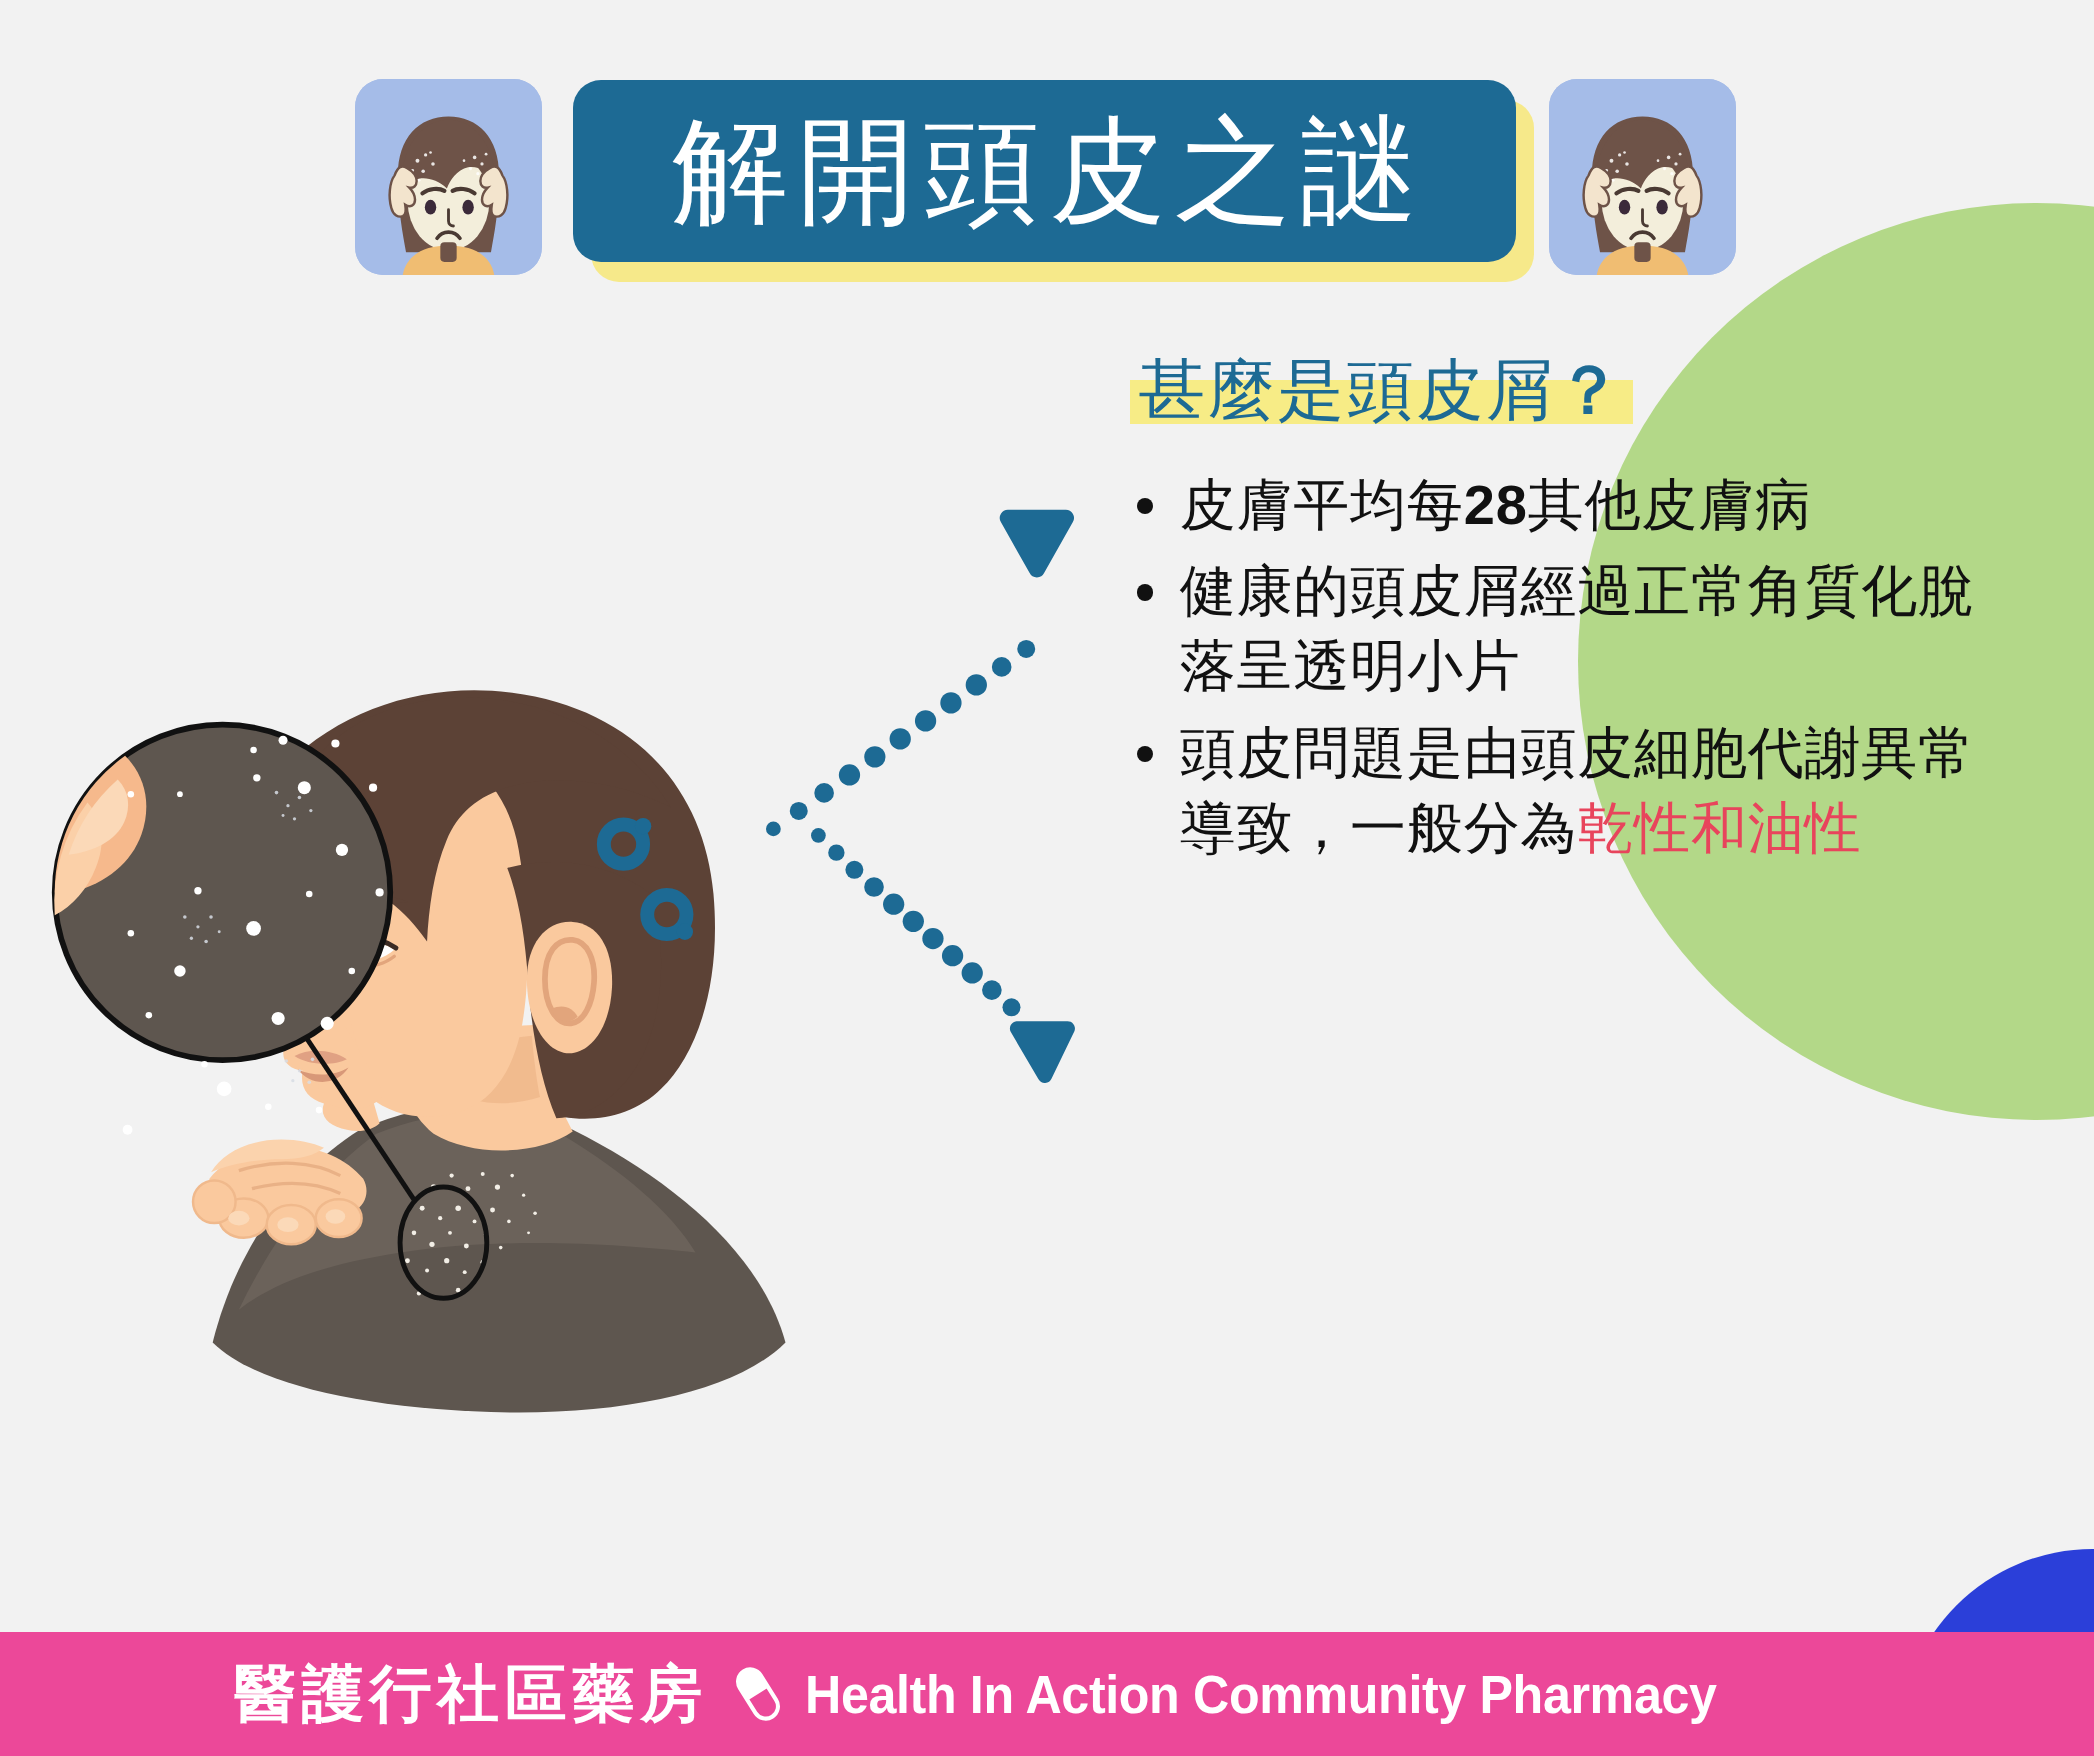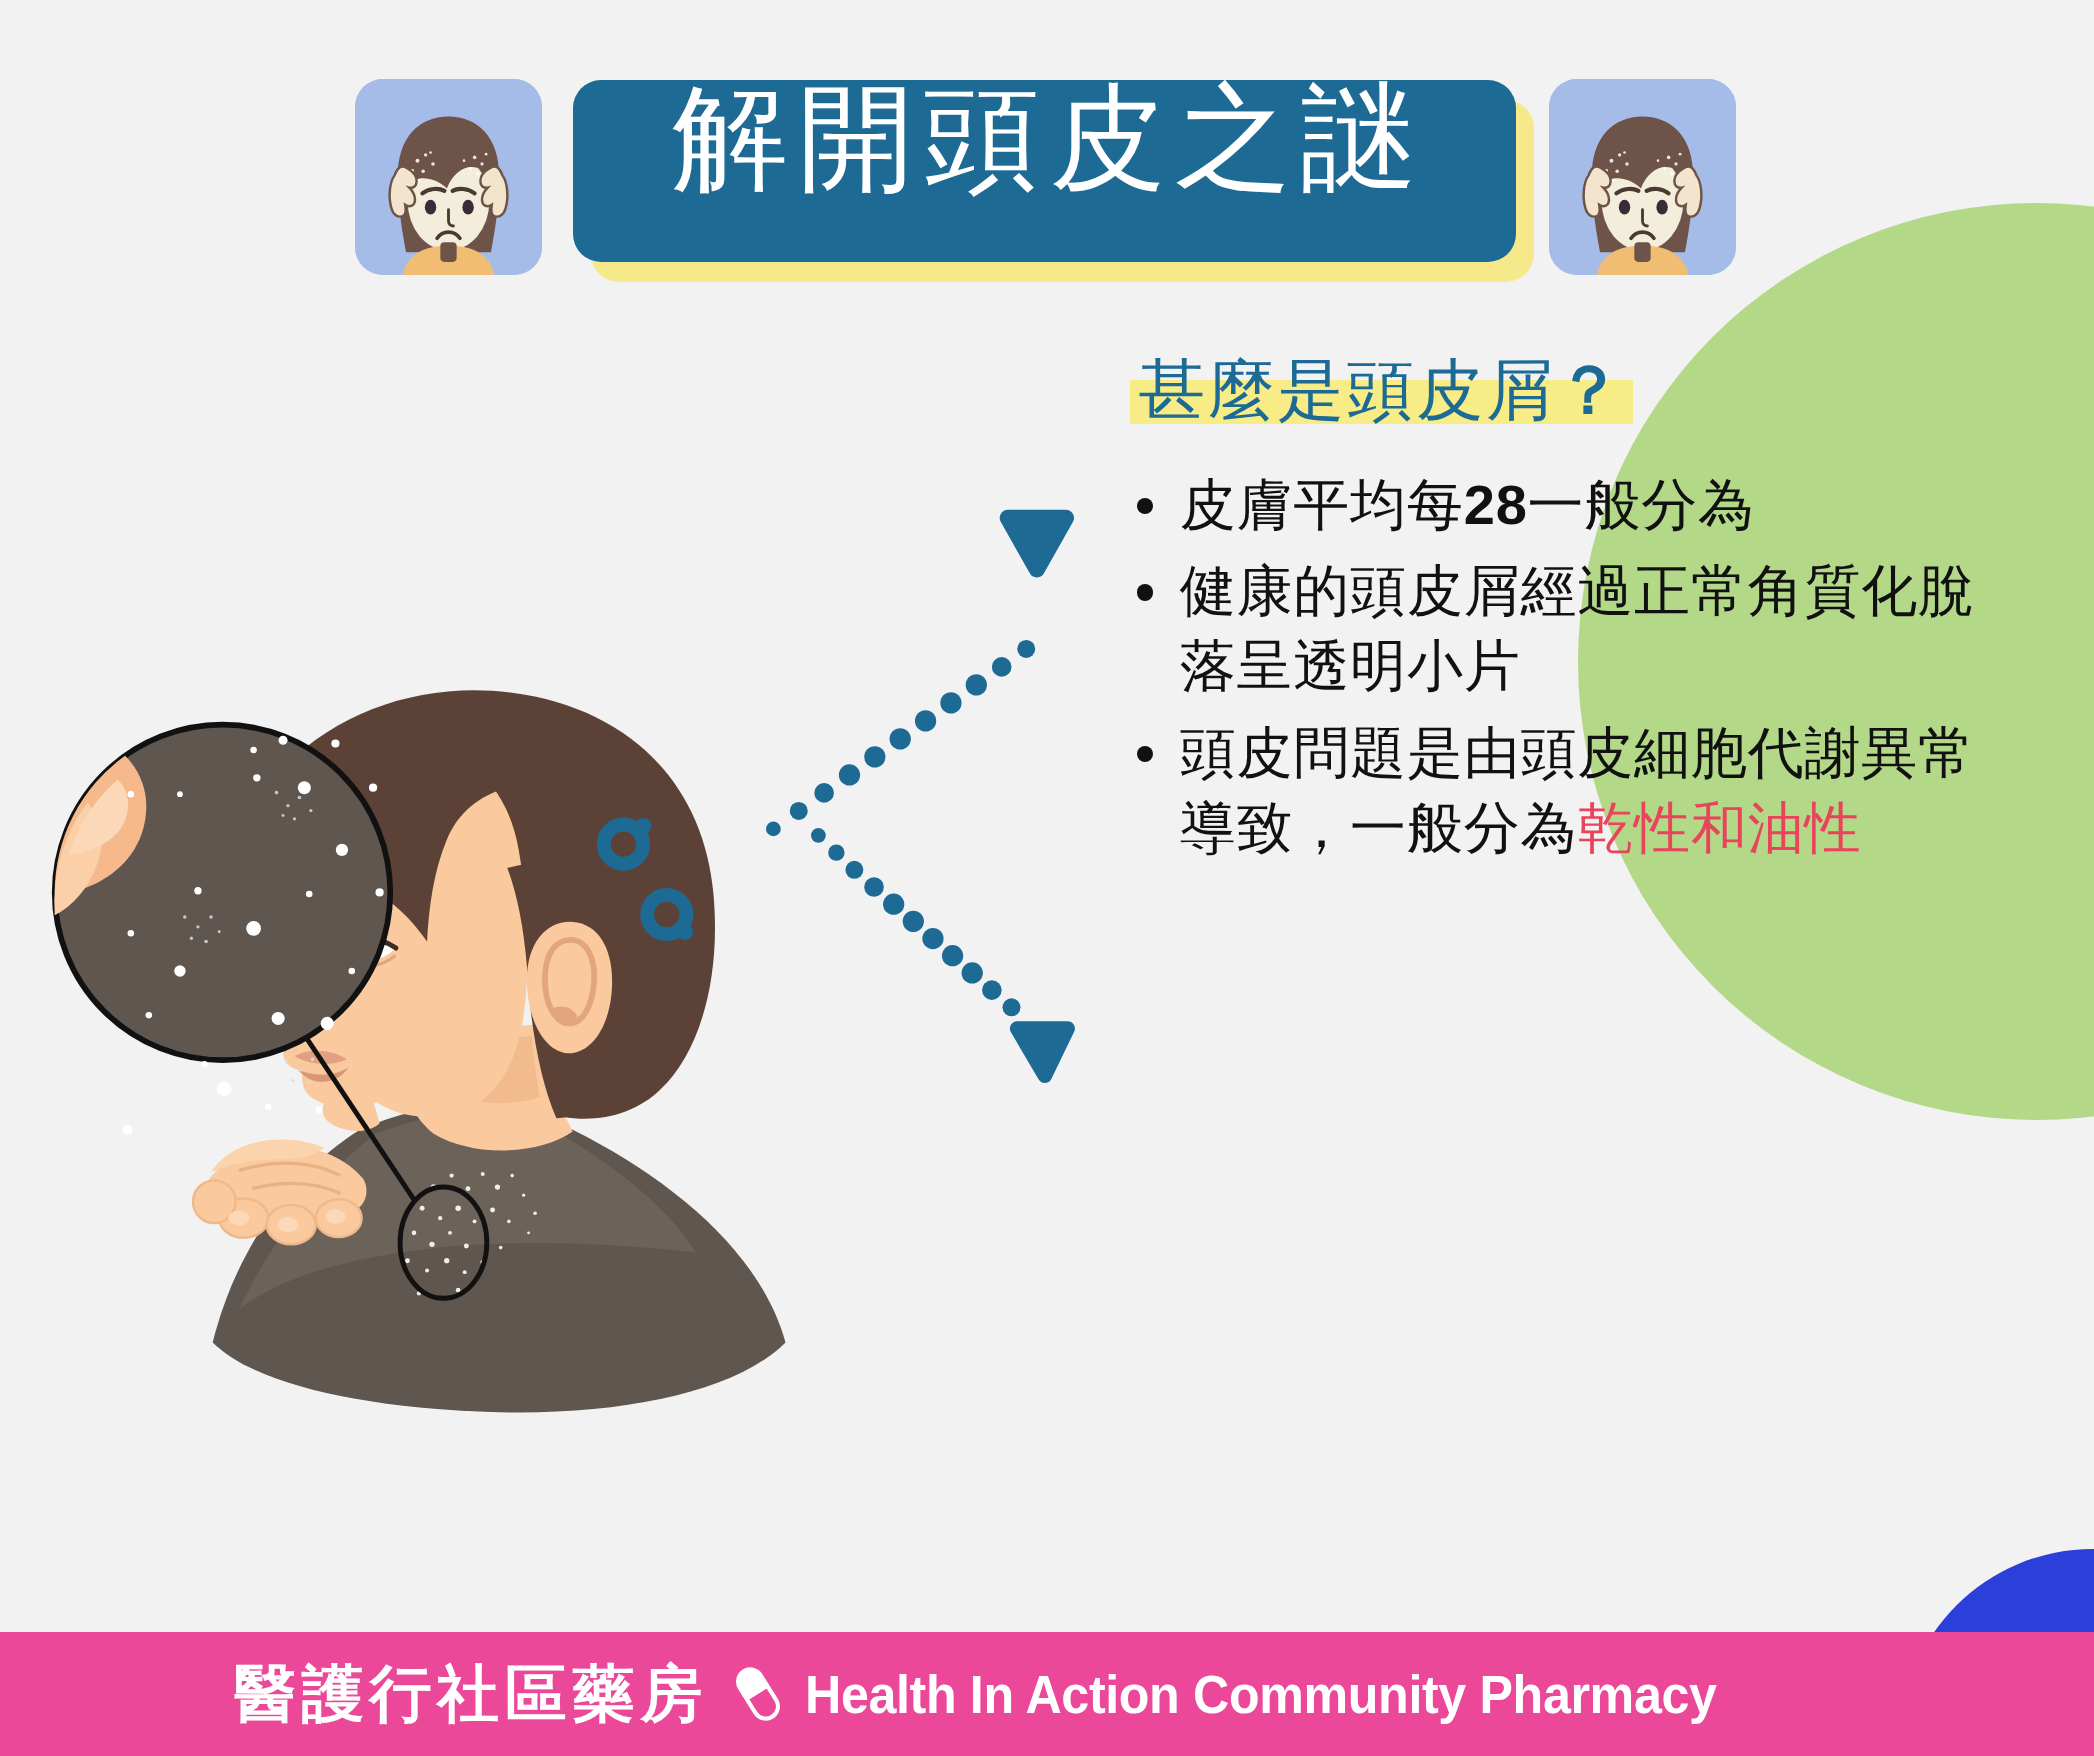--- a/index.html
+++ b/index.html
@@ -61,20 +61,21 @@
     z-index: 1;
   }
   .title-plate {
     position: absolute;
     left: 573px; top: 80px;
     width: 943px; height: 182px;
     border-radius: 28px;
     background: #1d6a94;
     z-index: 2;
     display: flex;
+    align-items: center;
     justify-content: center;
   }
   .title-text {
     color: #ffffff;
     font-size: 116px;
     font-weight: 400;
     letter-spacing: 9.8px;
     line-height: 1;
     white-space: nowrap;
     padding-left: 9.8px;
@@ -473,21 +474,21 @@
   </svg>
 
   <div class="content">
 
     <div class="section section-1">
       <div class="sec-head">
         <span class="hl"></span>
         <span class="txt"><span>甚麼是頭皮屑</span><span class="q">？</span></span>
       </div>
       <ul class="bullets">
-        <li><span>皮膚平均每</span><span class="num">28</span><span>一般分為</span></li>
+        <li><span>皮膚平均每</span><span class="num">28</span><span>其他皮膚病</span></li>
         <li><span>健康的頭皮屑經過正常角質化脫落呈透明小片</span></li>
         <li><span>頭皮問題是由頭皮細胞代謝異常導致，一般分為</span><span class="accent-red">乾性和油性</span></li>
       </ul>
     </div>
 
   </div>
 
   <div class="footer">
     <div class="footer-inner">
       <span class="footer-cn">醫護行社區藥房</span>

